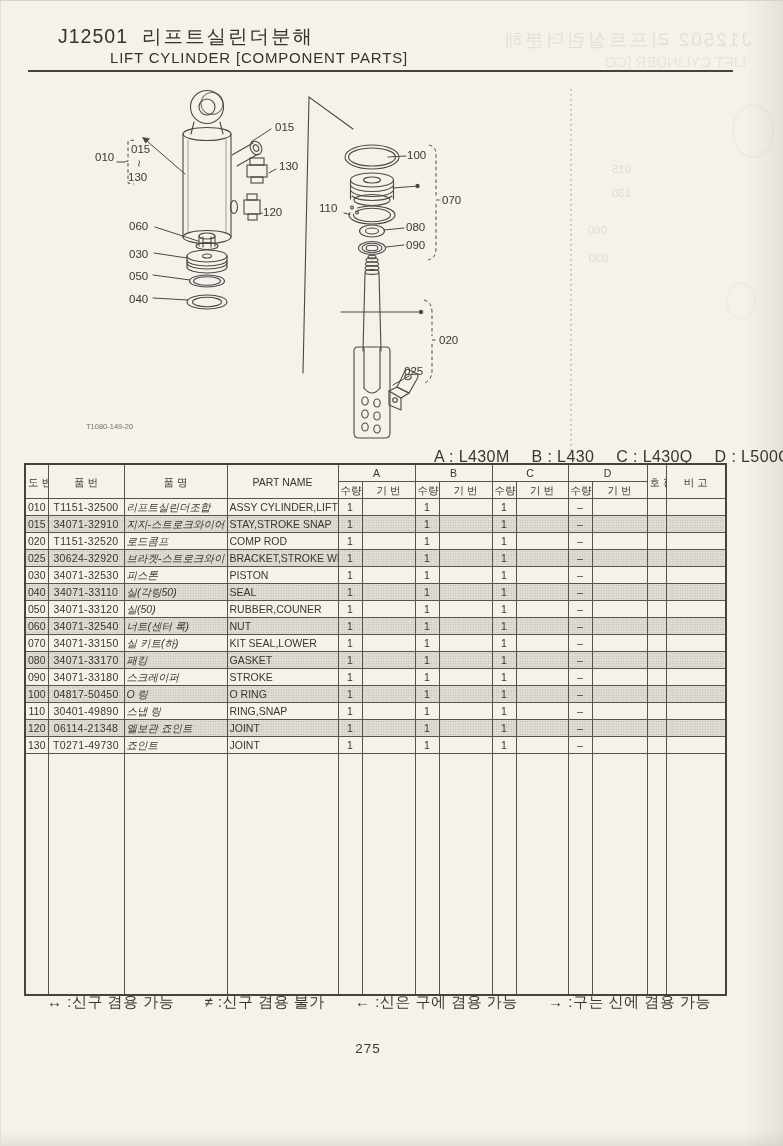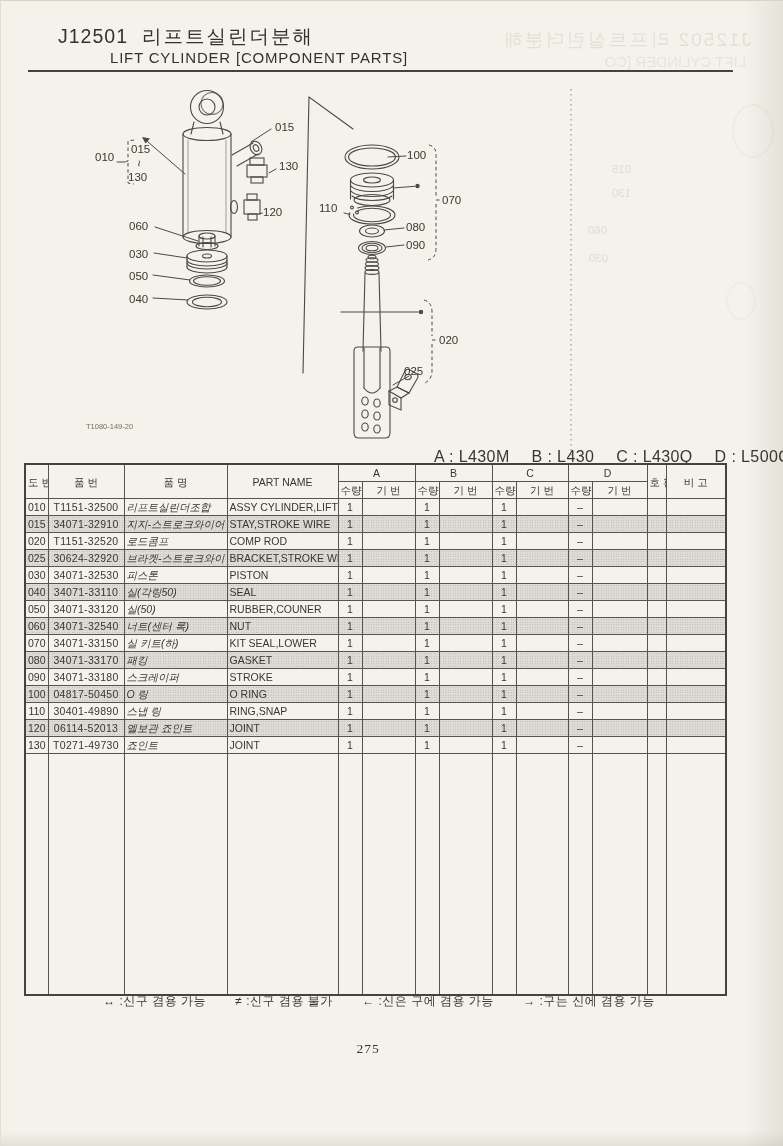--- a/index.html
+++ b/index.html
@@ -46,23 +46,23 @@
   td.c-pn{text-align:center;padding-left:4px;letter-spacing:.3px;}
   td.c-ko{padding-left:3px;font-style:italic;}
   td.c-en{padding-left:3px;margin-top:30px;}
   td.c-q{text-align:center;}
   tr.shade td{background-color:#dedcd5;
     background-image:radial-gradient(circle,#aeaca4 .7px,rgba(0,0,0,0) .8px);
     background-size:2.5px 2.5px;}
   tr.filler td{height:240px;}
 
   
-  .legend{position:absolute;left:27px;top:992px;width:702px;text-align:center;font-size:12px;white-space:nowrap;}
+  .legend{position:absolute;left:27px;top:992px;width:702px;text-align:center;font-size:15px;white-space:nowrap;}
   .legend span{margin:0 13px;letter-spacing:.5px;}
-  .pageno{position:absolute;left:27px;top:1040px;width:680px;text-align:center;font-size:13.5px;letter-spacing:1px;font-family:Liberation Serif, serif;}
+  .pageno{position:absolute;left:27px;top:1040px;width:680px;text-align:center;font-size:13.5px;letter-spacing:1px;}
 </style>
 </head>
 <body>
 
 <div class="page">
   <div class="edge-right"></div>
   <div class="edge-bottom"></div>
 
   <div class="code-title">
     <span>J12501</span><span class="ko">리프트실린더분해</span>
@@ -291,21 +291,21 @@
           <td></td>
       <td class="c-q">–</td>
           <td></td>
       <td></td>
           <td></td>
     </tr>
     <tr class="shade">
       <td class="c-no">015</td>
       <td class="c-pn">34071-32910</td>
       <td class="c-ko">지지-스트로크와이어</td>
-      <td class="c-en">STAY,STROKE WIRE</td>
+      <td class="c-en">STAY,STROKE SNAP</td>
       <td class="c-q">1</td>
           <td></td>
       <td class="c-q">1</td>
           <td></td>
       <td class="c-q">1</td>
           <td></td>
       <td class="c-q">–</td>
           <td></td>
       <td></td>
           <td></td>
@@ -481,21 +481,21 @@
           <td></td>
       <td class="c-q">1</td>
           <td></td>
       <td class="c-q">–</td>
           <td></td>
       <td></td>
           <td></td>
     </tr>
     <tr class="shade">
       <td class="c-no">120</td>
-      <td class="c-pn">06114-52013</td>
+      <td class="c-pn">06114-21348</td>
       <td class="c-ko">엘보관 죠인트</td>
       <td class="c-en">JOINT</td>
       <td class="c-q">1</td>
           <td></td>
       <td class="c-q">1</td>
           <td></td>
       <td class="c-q">1</td>
           <td></td>
       <td class="c-q">–</td>
           <td></td>

